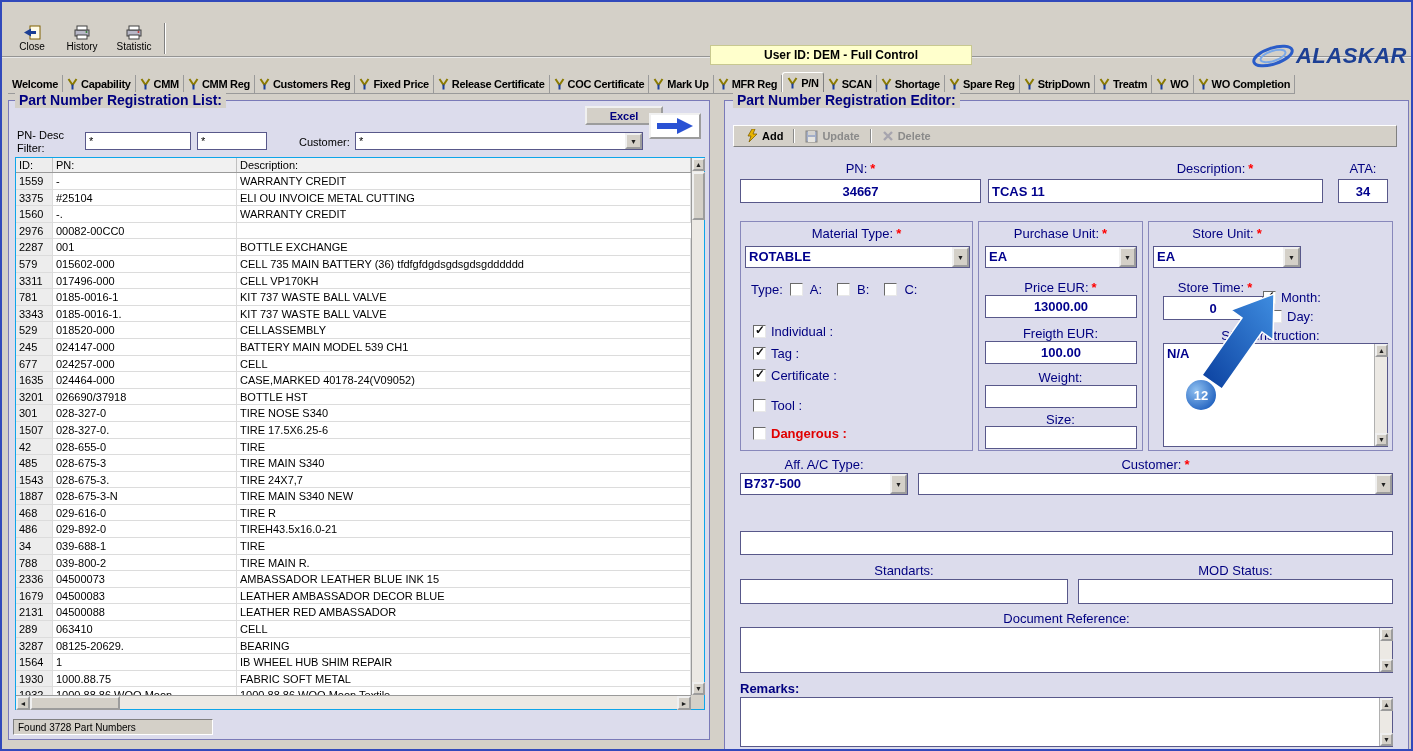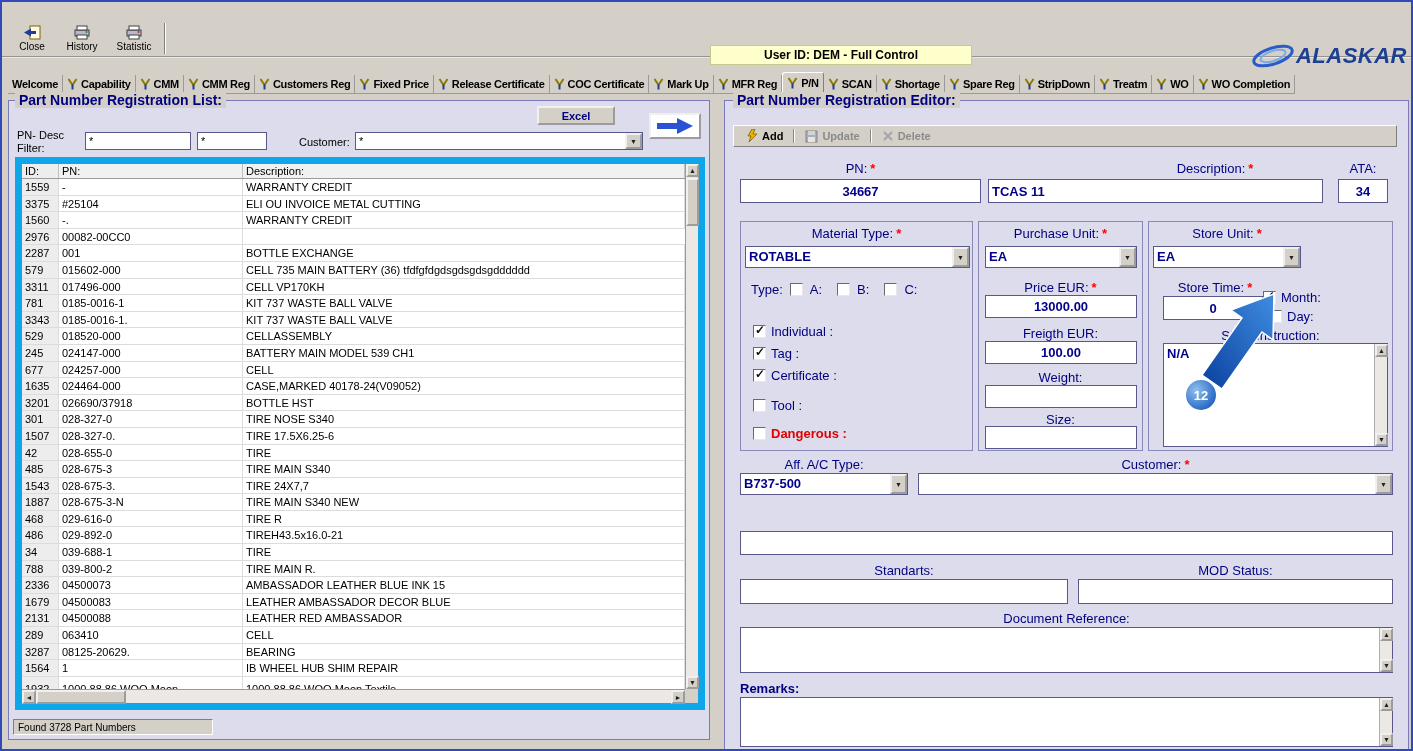--- a/index.html
+++ b/index.html
@@ -38,21 +38,21 @@
   .center{text-align:center;}
   .combo{border:1px solid #58588a;background:#fff;display:flex;align-items:stretch;}
   .combo-text{flex:1;color:#00008c;font-weight:bold;font-size:13px;padding:2px 3px;white-space:nowrap;overflow:hidden;}
   .combo-text.plain{color:#000;font-weight:normal;font-size:11px;}
   .combo-btn{width:17px;background:#d4d0c8;border:2px outset #f0f0f0;font-size:7px;display:flex;align-items:center;justify-content:center;color:#202020;}
 
   .flabel{color:#000080;font-size:13px;white-space:nowrap;}
   .req{color:#f00;font-weight:bold;margin-left:3px;}
 
   
-  .grid{position:absolute;background:#fff;border:7px solid #0ea5e9;}
+  .grid{position:absolute;background:#fff;border:1px solid #0ea5e9;}
   .ghead{position:absolute;left:0;top:0;right:13px;height:15px;display:flex;background:#f1f1f1;border-bottom:1px solid #9a9a9a;}
   .gth{border-right:1px solid #c0c0c0;padding:1px 3px;font-size:11px;}
   .gbody{position:absolute;left:0;top:15px;right:13px;bottom:22px;overflow:hidden;}
   .trow{display:flex;height:16.6px;border-bottom:1px solid #dcdcdc;align-items:center;}
   .td{border-right:1px solid #dcdcdc;padding:0 3px;white-space:nowrap;overflow:hidden;height:100%;line-height:16px;}
   .c-id{width:37px;background:#ededed;}
   .c-pn{width:184px;}
   .c-desc{flex:1;}
   .partialwrap{position:absolute;left:0;right:13px;bottom:14px;height:8px;overflow:hidden;}
 
@@ -278,21 +278,21 @@
           <path d="M1.5 1 L5.5 7 L9.5 1" fill="none" stroke="#8a7a00" stroke-width="2"></path>
           <rect x="4.5" y="6.5" width="2" height="5" fill="#1a3e9c"></rect>
         </svg>
         <span class="tab-label">WO Completion</span>
       </div>
     </div>
 
   <div class="panel" style="left:6px;top:98px;width:702px;height:640px;">
     <div class="legend" style="left:6px;">Part Number Registration List:</div>
 
-    <div class="btn3d abs" style="left:528px;top:5px;width:78px;height:19px;color:#000080;font-weight:bold;">Excel</div>
+    <div class="btn3d abs" style="left:576px;top:5px;width:78px;height:19px;color:#000080;font-weight:bold;">Excel</div>
     <div class="btn3d abs" style="left:640px;top:12px;width:52px;height:26px;background:#fff;">
       <svg width="40" height="18">
           <polygon points="2,6 22,6 22,1 38,9 22,17 22,12 2,12" fill="#2a52d4"></polygon>
         </svg>
     </div>
 
     <div class="abs" style="left:8px;top:28px;font-size:11px;">PN- Desc</div>
     <div class="abs" style="left:8px;top:41px;font-size:11px;">Filter:</div>
     <input class="tinput abs" style="left: 76px; top: 31px; width: 106px; height: 18px;" value="*">
     <input class="tinput abs" style="left: 188px; top: 31px; width: 70px; height: 18px;" value="*">

